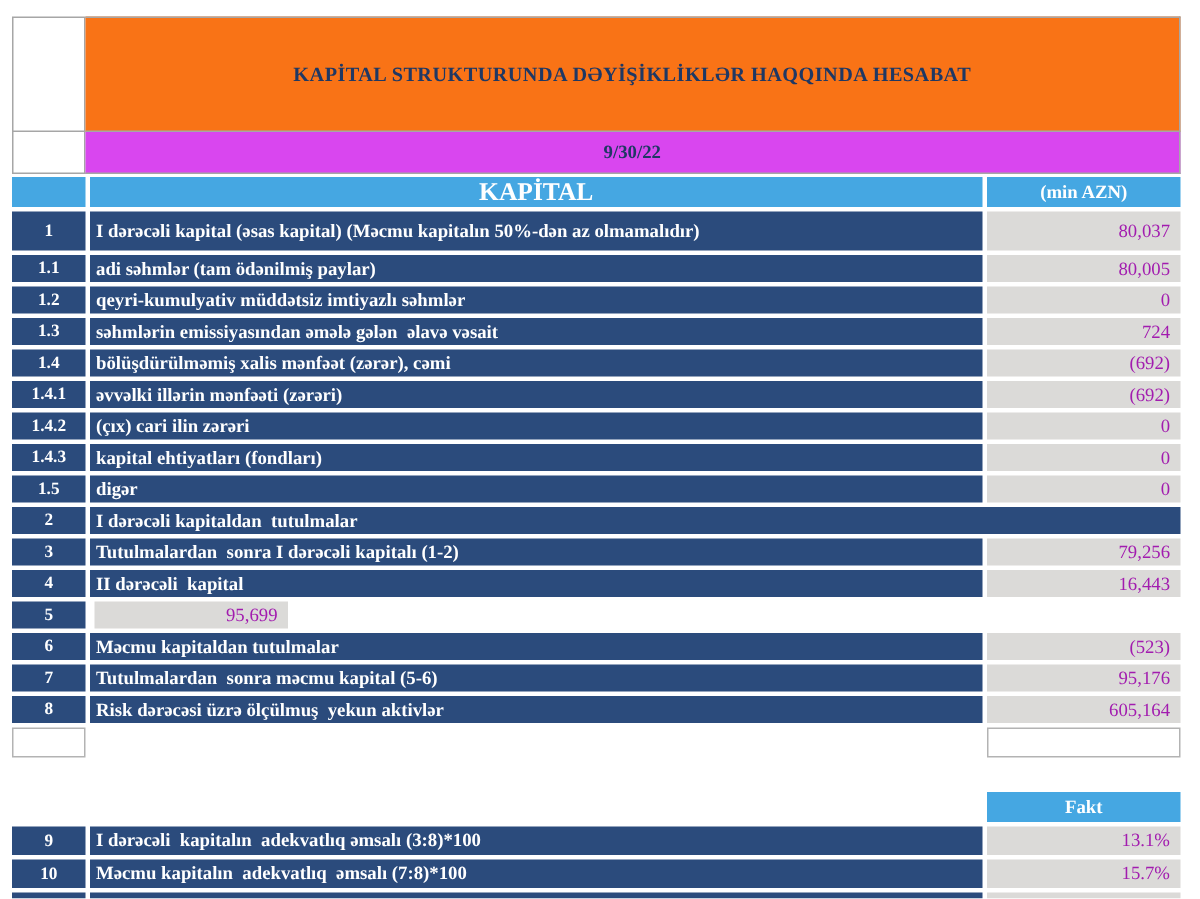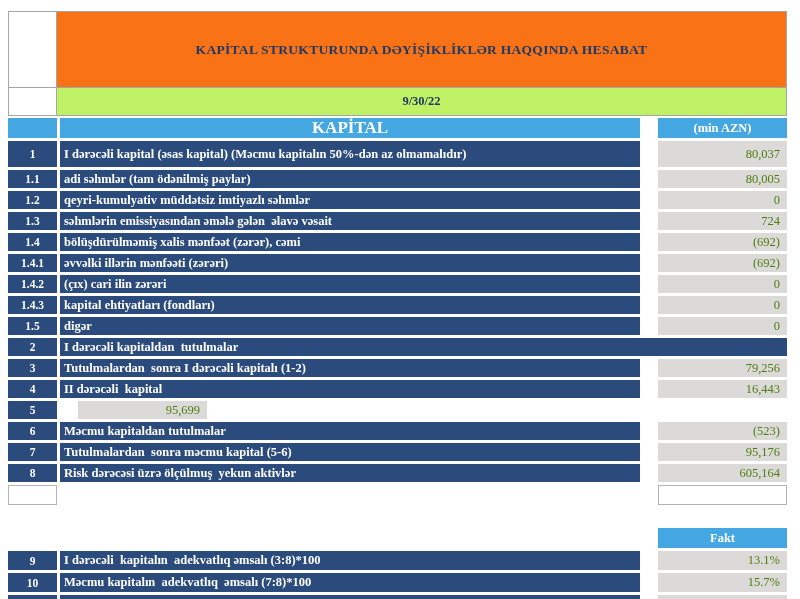--- a/index.html
+++ b/index.html
@@ -48,21 +48,21 @@
     border: 1px solid #a6a6a6;
     border-left: none;
     border-top: none;
     box-sizing: border-box;
     display: flex;
     align-items: center;
     justify-content: center;
     color: #1f3864;
     font-weight: bold;
     font-size: 12.5px;
-    background: #bef264;
+    background: #d946ef;
   }
 
   
   .trow { display: flex; height: 18px; margin-bottom: 3px; }
   .trow.tall { height: 26px; }
   .hrow { display: flex; height: 20px; margin-top: 2px; margin-bottom: 3px; }
   .cell { box-sizing: border-box; display: flex; align-items: center; }
   .num {
     flex: none;
     width: 49px;
@@ -75,28 +75,28 @@
     flex: 1;
     padding-left: 4px;
     font-weight: bold;
     font-size: 12.5px;
     white-space: pre;
     overflow: hidden;
   }
   .value {
     flex: none;
     width: 129px;
-    margin-left: 18px;
+    margin-left: 3px;
     justify-content: flex-end;
     padding-right: 7px;
     font-size: 12.5px;
   }
   .dark  { background: #2b4b7c; color: #ffffff; }
   .blue  { background: #45a7e2; color: #ffffff; font-weight: bold; }
-  .gray  { background: #dbdad8; color: #4d7c0f; text-align: center; }
+  .gray  { background: #dbdad8; color: #a21caf; text-align: center; }
   .hdr-label { justify-content: center; padding-left: 0; font-size: 17px; text-align: center; }
   .hdr-value { justify-content: center; padding-right: 0; font-size: 12.5px; font-weight: bold; }
 
   
   .spacer-row { display: flex; height: 20px; margin-bottom: 3px; }
   .spacer-left {
     flex: none; width: 49px; margin-right: 3px;
     border: 1px solid #b3b3b3; box-sizing: border-box; background: #ffffff;
   }
   .spacer-mid { flex: 1; }

